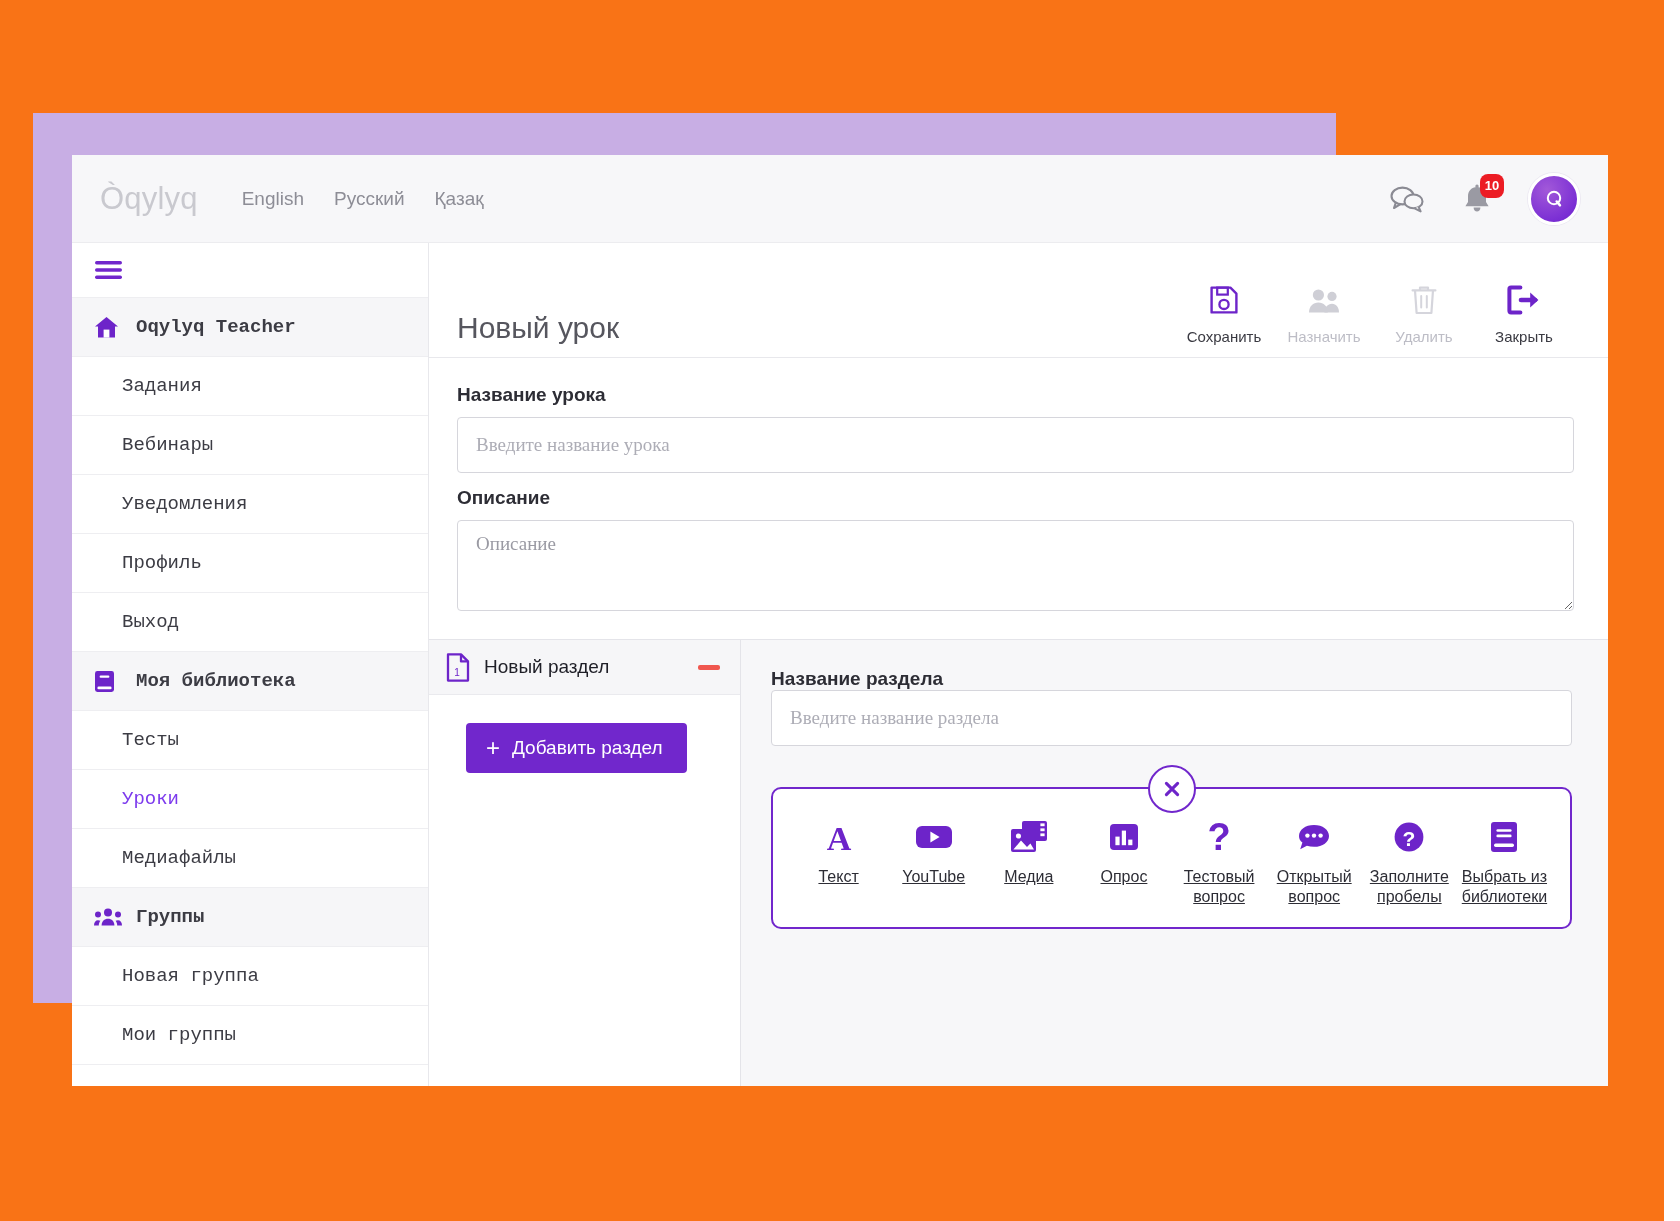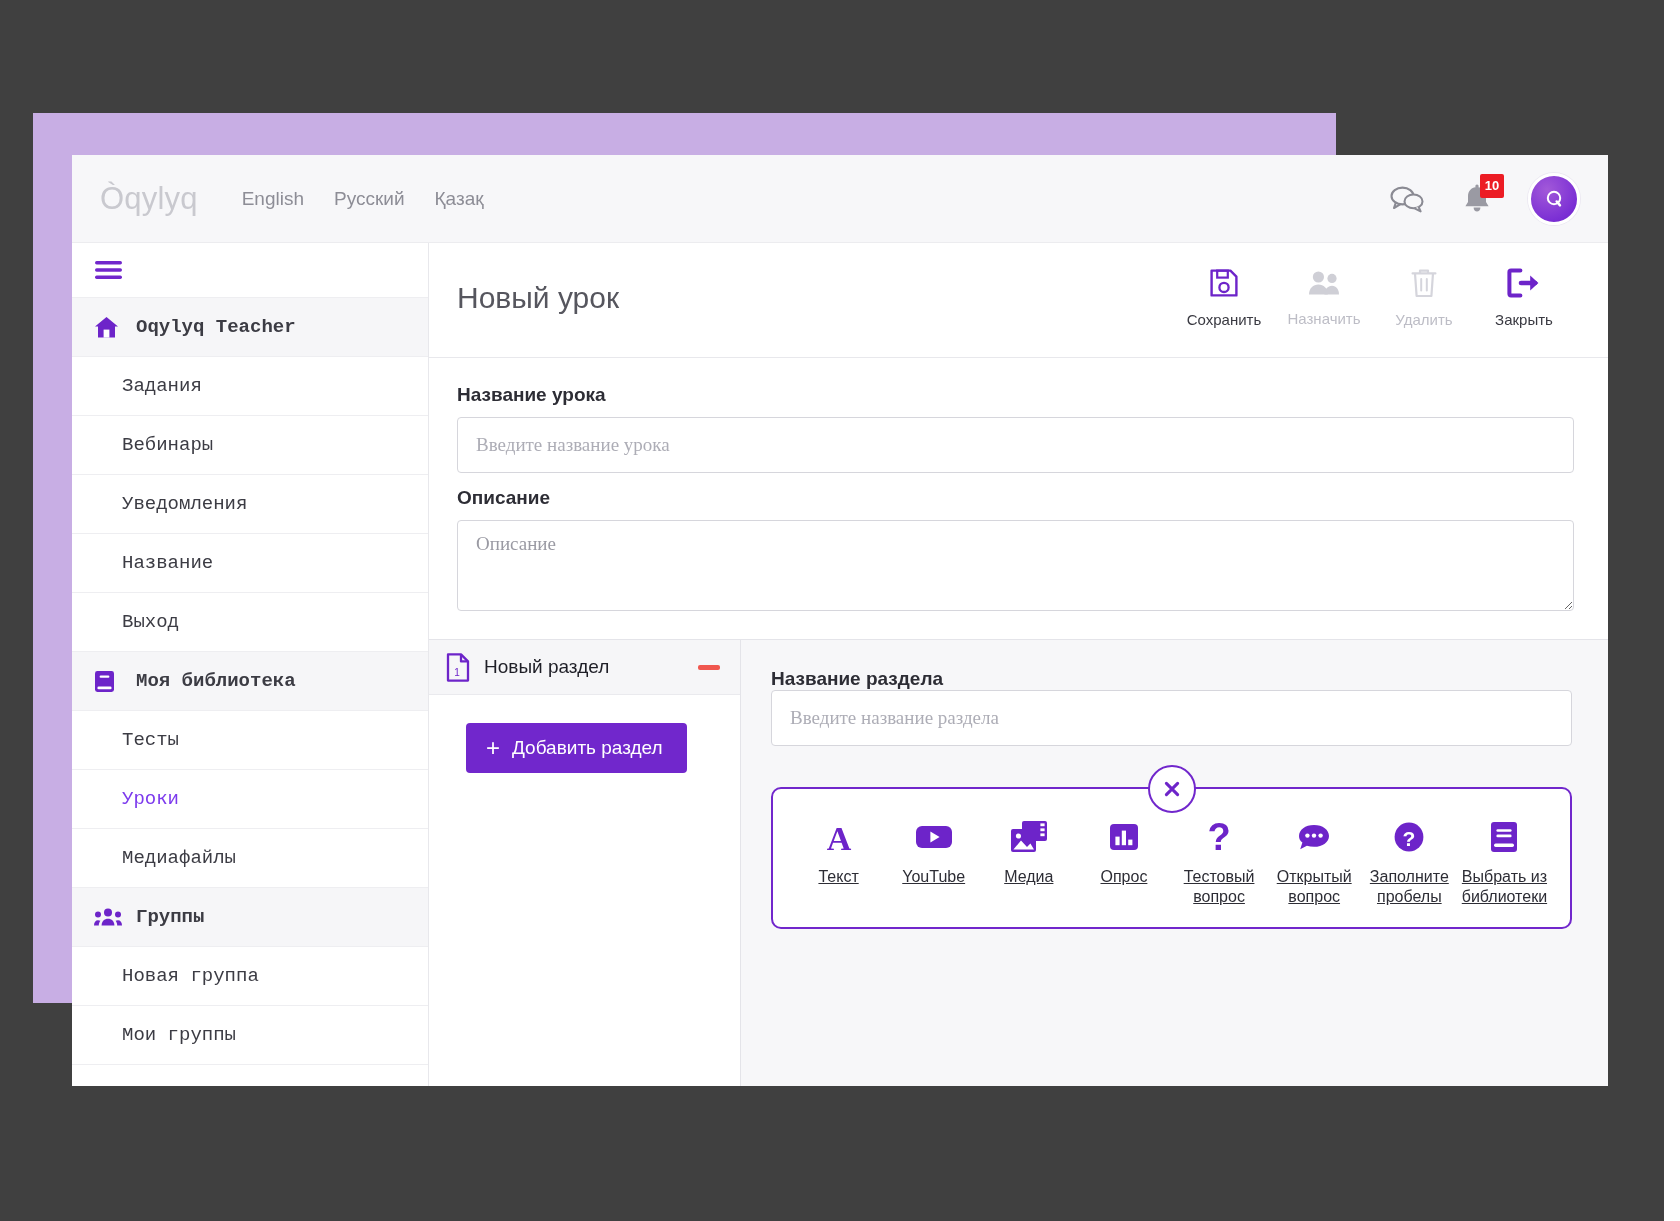--- a/index.html
+++ b/index.html
@@ -9,21 +9,21 @@
     height: 1221px;
     background: #ffffff;
     font-family: "Liberation Sans", sans-serif;
     overflow: hidden;
   }
 
   #stage {
     position: relative;
     width: 1664px;
     height: 1221px;
-    background: #404040;
+    background: #f97316;
   }
 
   
   .accent-rect {
     position: absolute;
     left: 33px;
     top: 113px;
     width: 1303px;
     height: 890px;
     background: #c8aee4;
@@ -74,21 +74,21 @@
     width: 46px; height: 46px;
     display: flex; align-items: center; justify-content: center;
     position: relative;
     margin-left: 24px;
     cursor: pointer;
   }
   .badge {
     position: absolute;
     top: -2px; right: -4px;
     min-width: 24px; height: 24px;
-    border-radius: 2px;
+    border-radius: 8px;
     background: #ec1c24;
     color: #fff;
     font-size: 13px;
     font-weight: bold;
     display: flex; align-items: center; justify-content: center;
     box-sizing: border-box;
     padding: 0 4px;
   }
   .avatar {
     width: 46px; height: 46px;
@@ -162,22 +162,22 @@
     background: #ffffff;
     display: flex;
     flex-direction: column;
     min-width: 0;
   }
 
   .content-head {
     height: 115px;
     border-bottom: 1px solid #e8e8ec;
     display: flex;
-    align-items: center;
-    padding: 0 34px 4px 28px;
+    align-items: flex-end;
+    padding: 0 34px 12px 28px;
     box-sizing: border-box;
   }
   .page-title {
     font-size: 30px;
     color: #56565e;
     font-weight: 400;
     flex: 1;
     white-space: nowrap;
   }
   .action {
@@ -426,21 +426,21 @@
         <div class="nav-item child">
           <span>Задания</span>
         </div>
         <div class="nav-item child">
           <span>Вебинары</span>
         </div>
         <div class="nav-item child">
           <span>Уведомления</span>
         </div>
         <div class="nav-item child">
-          <span>Название</span>
+          <span>Профиль</span>
         </div>
         <div class="nav-item child">
           <span>Выход</span>
         </div>
 
         <div class="nav-item header">
           <span class="nav-ico">
             <svg width="21" height="23" viewBox="0 0 21 23">
               <rect x="1" y="1" width="19" height="21" rx="2.4" fill="#6d24c9"></rect>
               <rect x="5.6" y="5.6" width="9.8" height="2.2" rx="1.1" fill="#ffffff"></rect>

